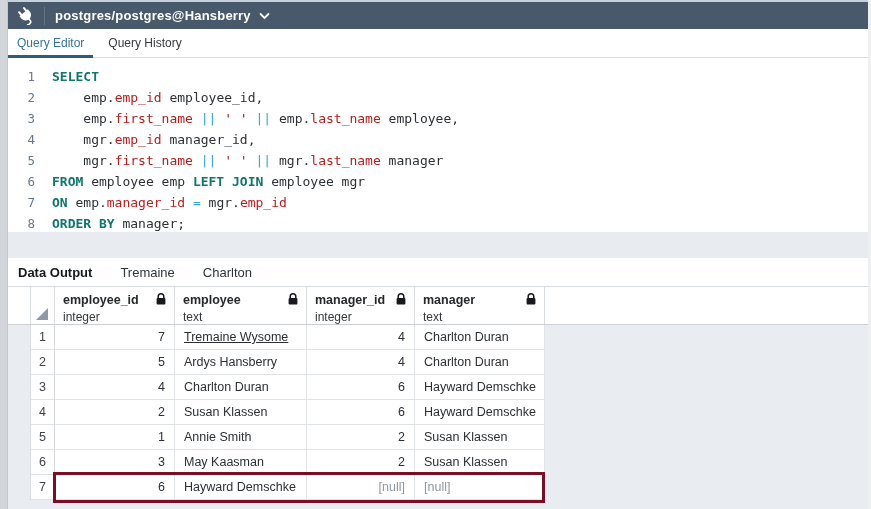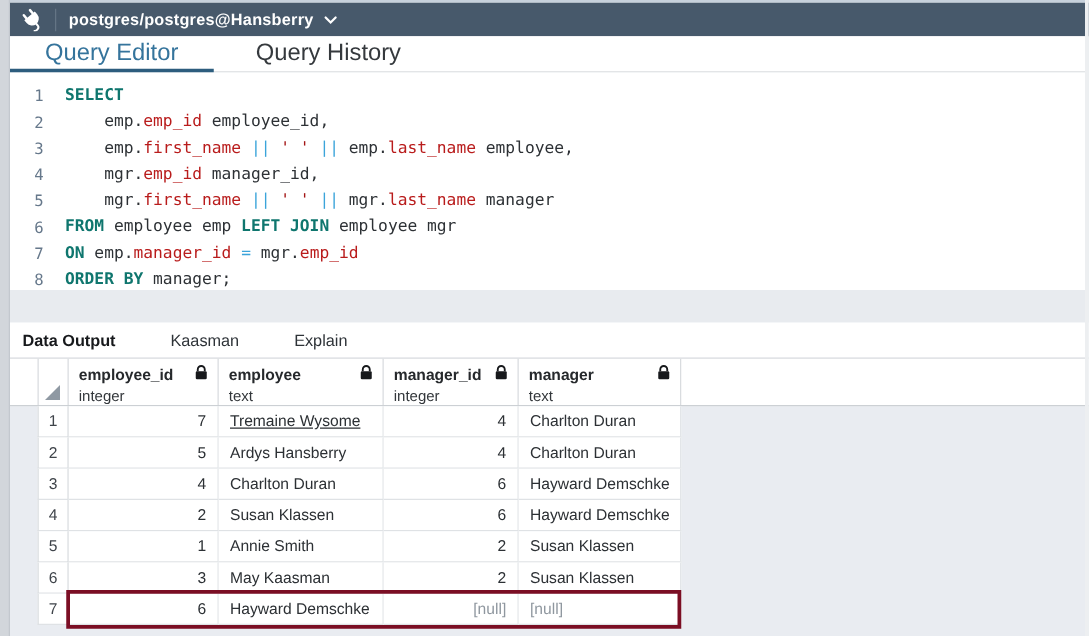--- a/index.html
+++ b/index.html
@@ -17,21 +17,21 @@
   .topbar { position:absolute; left:8px; right:0; top:2px; height:27px;
             background:#47596b; display:flex; align-items:center; color:#fff; }
   .plug-wrap { width:36px; display:flex; justify-content:center; align-items:center; }
   .topbar-sep { width:1px; height:18px; background:#647585; }
   .conn-label { margin-left:10px; font-size:13px; font-weight:700; letter-spacing:.2px; }
   .caret { margin-left:8px; display:flex; align-items:center; }
 
   
   .tabbar { position:absolute; left:8px; right:3px; top:29px; height:29px;
             background:#fff; border-bottom:1px solid #dadde0; display:flex; }
-  .tab { padding:0 28px; margin-right:6px; font-size:19px; color:#35393d;
+  .tab { padding:0 9px; margin-right:6px; font-size:12px; color:#35393d;
          display:flex; align-items:center; position:relative; cursor:pointer; }
   .tab.active { color:#35749c; }
   .tab.active::after { content:""; position:absolute; left:0; right:0; bottom:-1px;
                        height:3px; background:#2d5d7e; }
 
   
   .editor { position:absolute; left:8px; right:3px; top:58px; height:174px;
             background:#fff; display:flex; overflow:hidden;
             font-family:"DejaVu Sans Mono", monospace; font-size:13px; line-height:21px; }
   .gutter { width:40px; padding:8px 13px 0 0; text-align:right; color:#66788b;
@@ -40,21 +40,21 @@
   .tok-k { color:#0f766e; font-weight:700; }
   .tok-i { color:#b91c1c; }
   .tok-o { color:#3ba4da; }
   .tok-s { color:#a31515; }
 
   .splitter { position:absolute; left:8px; right:0; top:232px; height:26px;
               background:#e8ebef; }
 
   
   .output { position:absolute; left:8px; right:0; top:258px; bottom:0; background:#e9ecf1; }
-  .out-tabs { height:28px; background:#fff; display:flex; align-items:center;gap:16px; }
+  .out-tabs { height:28px; background:#fff; display:flex; align-items:center; }
   .out-tab { padding:0 10px; margin-right:8px; font-size:13px; color:#2e3338; cursor:pointer; }
   .out-tab.active { font-weight:700; color:#17191c; }
 
   .grid-header { height:39px; background:#fff; border-top:1px solid #d9dcdf;
                  border-bottom:1px solid #ccd0d4; display:flex; padding-left:22px; }
   .corner { width:25px; border-left:1px solid #d9dcdf; border-right:1px solid #d9dcdf;
             position:relative; }
   .corner-tri { position:absolute; left:5px; bottom:4px; width:0; height:0;
                 border-bottom:12px solid #8f99a3; border-left:12px solid transparent; }
   .hcell { border-right:1px solid #d9dcdf; padding:4px 8px 0 8px;
@@ -125,24 +125,24 @@
 </div>
 
 <div class="splitter"></div>
 
 <div class="output">
   <div class="out-tabs">
     <div class="out-tab active">
       <span>Data Output</span>
     </div>
     <div class="out-tab">
-      <span>Kaasman</span>
+      <span>Tremaine</span>
     </div>
     <div class="out-tab">
-      <span>Explain</span>
+      <span>Charlton</span>
     </div>
   </div>
 
   <div class="grid-header">
     <div class="corner">
       <span class="corner-tri"></span>
     </div>
   <div class="hcell" style="width: 120px;">
         <div class="hname-row">
           <span class="hname">employee_id</span>

